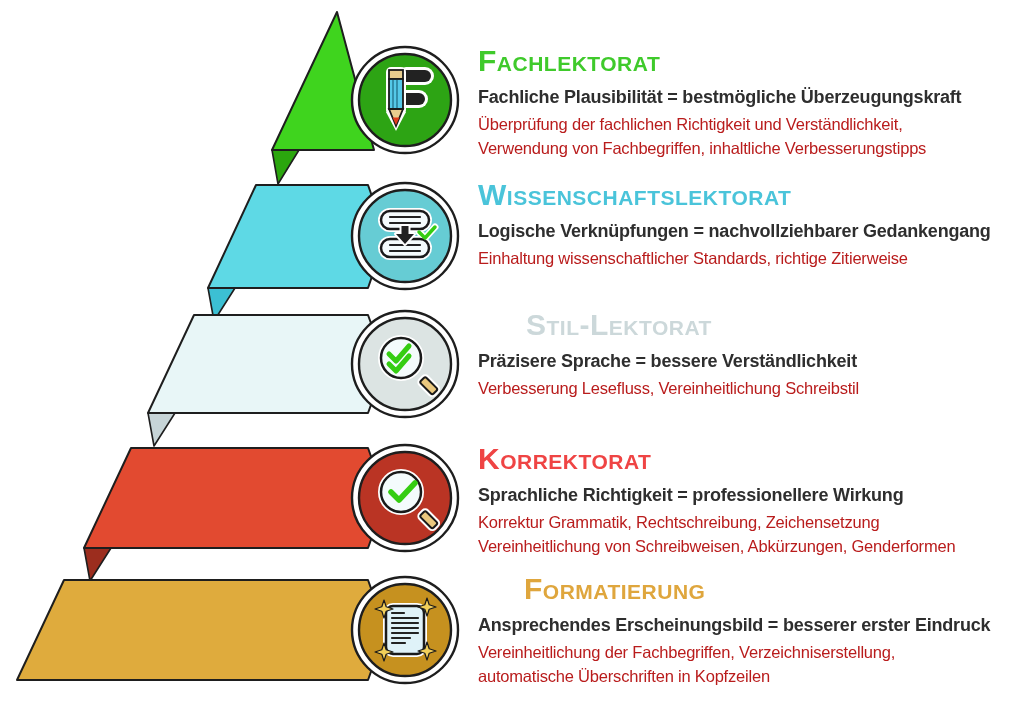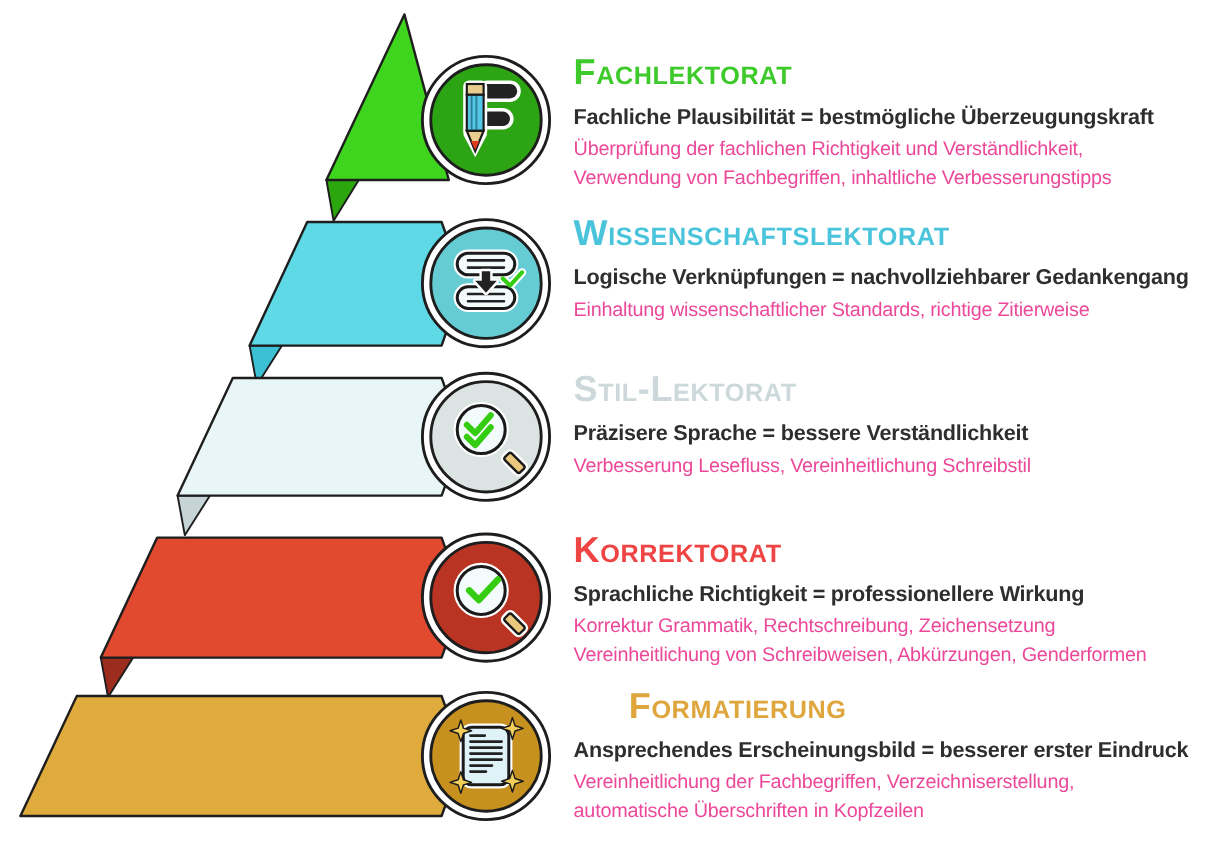--- a/index.html
+++ b/index.html
@@ -29,21 +29,21 @@
   .sparkle{fill:var(--sparkle-gold);stroke:#1a1a1a;stroke-width:1.2;stroke-linejoin:round;}
   .arrow{fill:var(--bar-black);}
 
   .text-col{position:absolute;left:478px;top:0;width:546px;height:701px;}
   .level-text{position:absolute;left:0;width:546px;}
   .title{margin:0;font-size:30px;line-height:30px;font-weight:700;
          font-variant:small-caps;letter-spacing:0.5px;white-space:nowrap;}
   .subtitle{margin:9px 0 3px 0;font-size:18px;line-height:24px;font-weight:700;
             color:#2e2e2e;white-space:nowrap;letter-spacing:-0.2px;}
   .desc{margin:0;font-size:16.5px;line-height:24px;font-weight:400;
-        color:#ec4899;white-space:nowrap;letter-spacing:-0.2px;}
+        color:#b91c1c;white-space:nowrap;letter-spacing:-0.2px;}
 </style>
 </head>
 <body>
 
 <div id="stage">
 
   <svg id="pyramid-svg" width="1024" height="701" viewBox="0 0 1024 701">
 
     <polygon class="fold" points="272,150 299,150 278,184" fill="#2ba60e"></polygon>
     <polygon class="seg" points="337,12 272,150 374,150" fill="#3fd41e"></polygon>
@@ -149,21 +149,21 @@
       <p class="desc">Verwendung von Fachbegriffen, inhaltliche Verbesserungstipps</p>
     </section>
 
     <section class="level-text" style="top:180px">
       <h2 class="title" style="color: rgb(74, 196, 218);">Wissenschaftslektorat</h2>
       <p class="subtitle">Logische Verknüpfungen = nachvollziehbarer Gedankengang</p>
       <p class="desc">Einhaltung wissenschaftlicher Standards, richtige Zitierweise</p>
     </section>
 
     <section class="level-text" style="top:310px">
-      <h2 class="title" style="color: rgb(204, 216, 218);">Stil-Lektorat</h2>
+      <h2 class="title" style="color: rgb(204, 216, 218); margin-left: 48px;">Stil-Lektorat</h2>
       <p class="subtitle">Präzisere Sprache = bessere Verständlichkeit</p>
       <p class="desc">Verbesserung Lesefluss, Vereinheitlichung Schreibstil</p>
     </section>
 
     <section class="level-text" style="top:444px">
       <h2 class="title" style="color: #ef4444;">Korrektorat</h2>
       <p class="subtitle">Sprachliche Richtigkeit = professionellere Wirkung</p>
       <p class="desc">Korrektur Grammatik, Rechtschreibung, Zeichensetzung</p>
       <p class="desc">Vereinheitlichung von Schreibweisen, Abkürzungen, Genderformen</p>
     </section>

